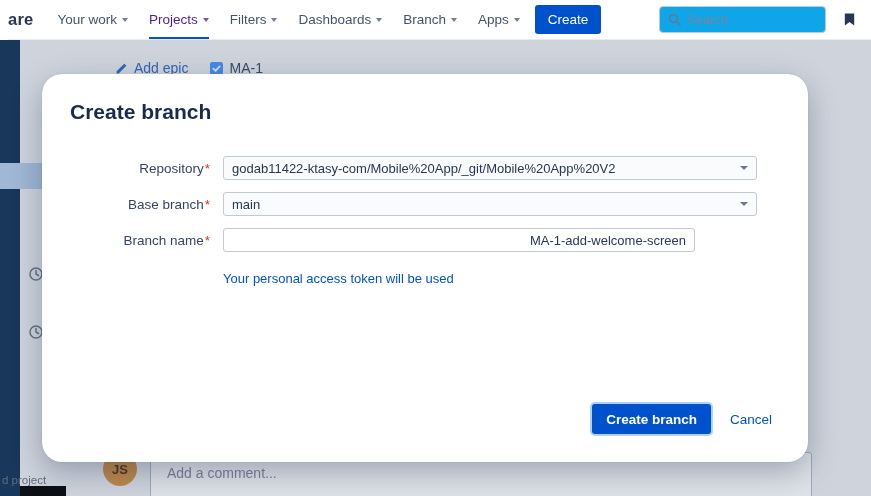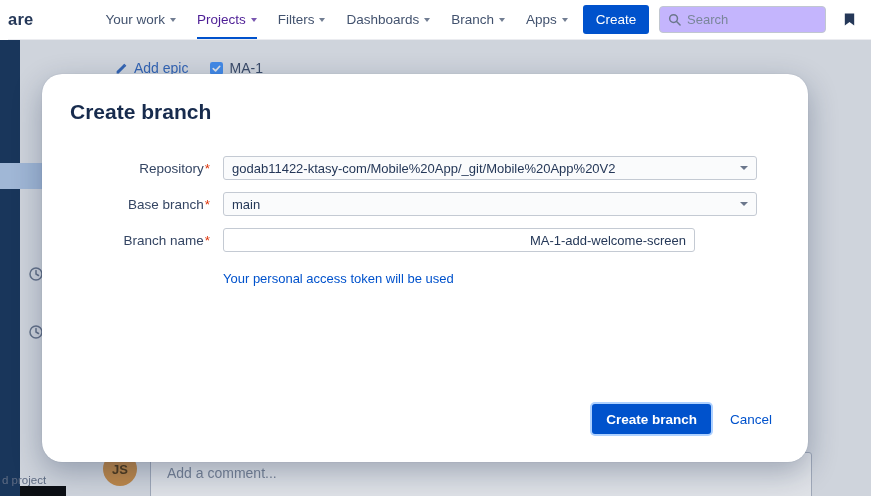--- a/index.html
+++ b/index.html
@@ -14,42 +14,42 @@
   
   .nav {
     position: absolute; top:0; left:8px; right:0; height:40px;
     background:#fff; display:flex; align-items:center;
     z-index:30; border-bottom:1px solid #EBECF0; padding-right:14px;
   }
   .logo {
     font-size:16.5px; font-weight:700; color:#253858;
     margin:0 24px 0 0; letter-spacing:.2px; white-space:nowrap;
   }
-  .nav-items { display:flex; height:100%; align-items:stretch; gap:21px;margin-left:48px; }
+  .nav-items { display:flex; height:100%; align-items:stretch; gap:21px; }
   .nav-item {
     display:flex; align-items:center; height:100%;
     font-size:13.5px; color:#42526E; cursor:pointer;
     border-bottom:2.5px solid transparent; border-top:2.5px solid transparent;
     white-space:nowrap;
   }
   .nav-item.active { color:#4c1d95; border-bottom-color:#0052CC; }
   .chev {
     display:inline-block; width:0; height:0; margin-left:5px;
     border-left:3.5px solid transparent; border-right:3.5px solid transparent;
     border-top:4px solid currentColor; opacity:.75;
   }
   .create-btn {
     margin-left:15px; background:#0052CC; color:#fff; border:none;
     font-family:inherit; font-size:13.5px; font-weight:500;
     height:29px; padding:0 13px; border-radius:3px; cursor:pointer;
   }
   .search-box {
     margin-left:auto; margin-right:16px;
     width:167px; height:27px; border:1px solid #C1C7D0; border-radius:4px;
-    background:#c4b5fd; display:flex; align-items:center; padding:0 8px; gap:6px;
+    background:#0ea5e9; display:flex; align-items:center; padding:0 8px; gap:6px;
   }
   .search-box input {
     border:none; outline:none; background:transparent; width:100%;
     font-family:inherit; font-size:13px; color:#344563;
   }
   .search-box input::placeholder { color:#7A869A; }
   .icon { display:inline-flex; align-items:center; justify-content:center; }
 
   
   .content {

